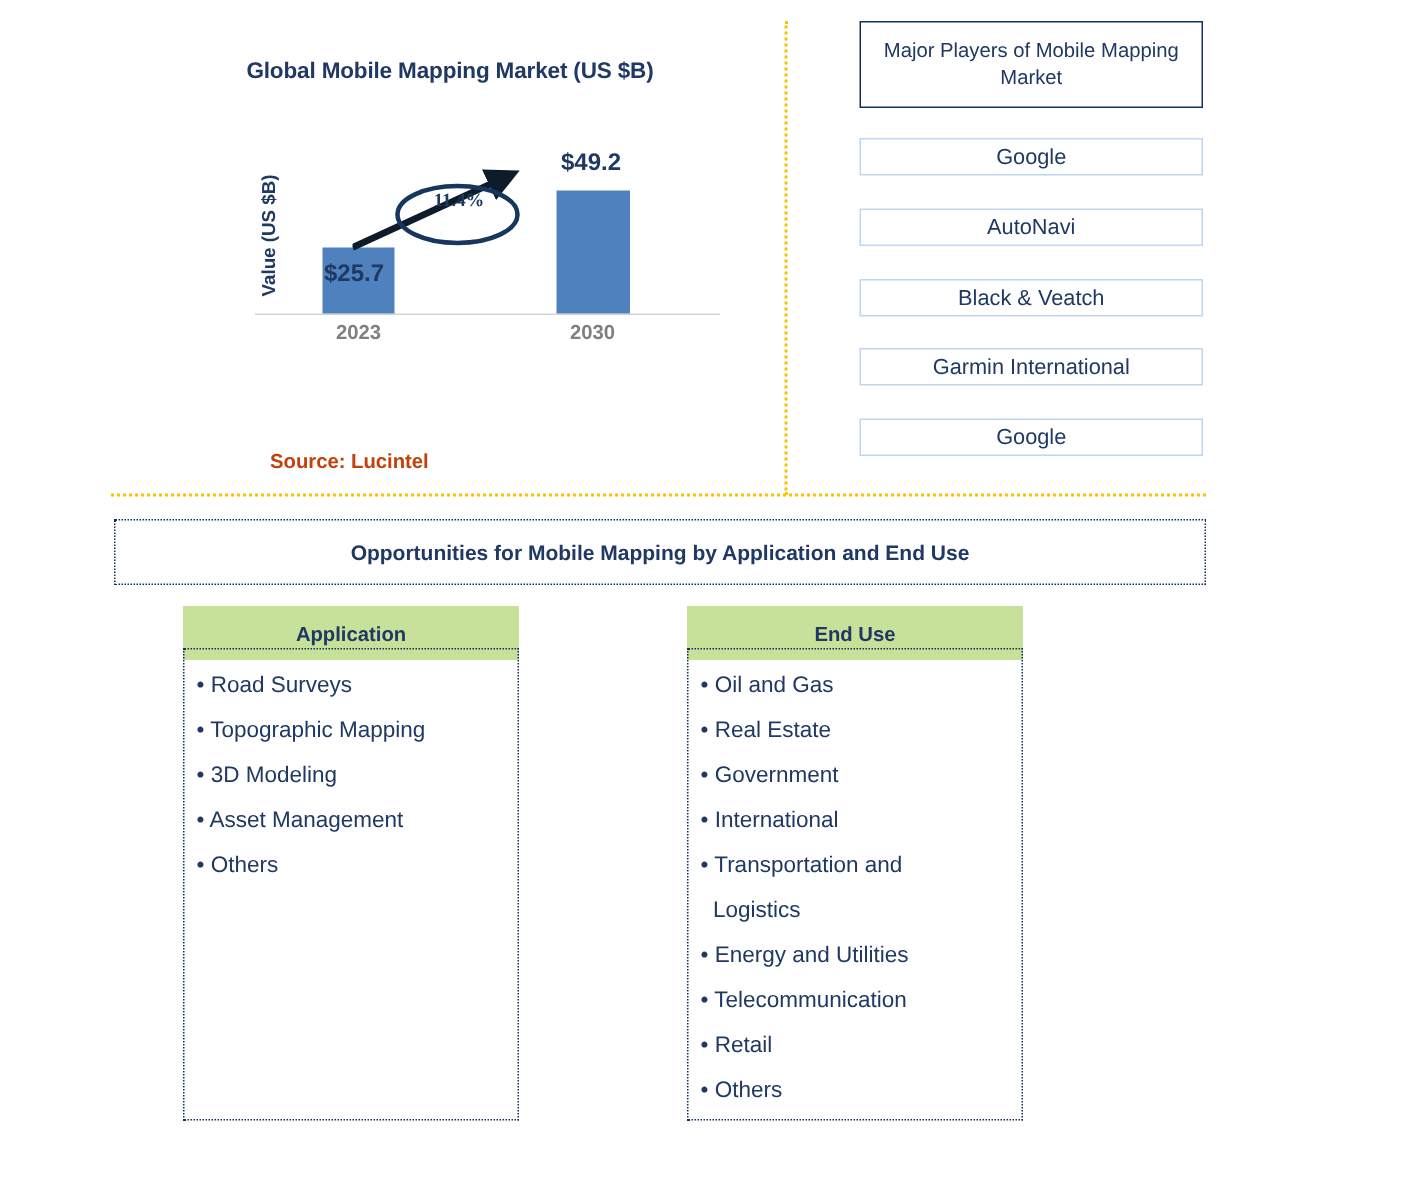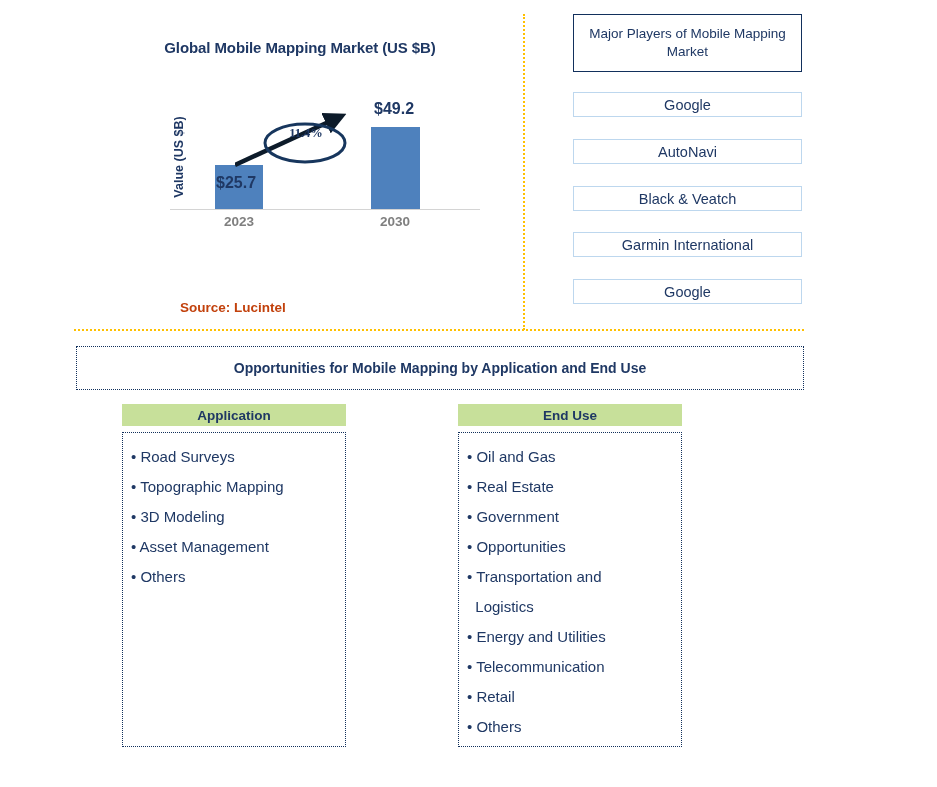--- a/index.html
+++ b/index.html
@@ -136,21 +136,21 @@
     align-items: center;
     justify-content: center;
     font-size: 14px;
     font-weight: bold;
     color: #1F3864;
     box-sizing: border-box;
   }
 
   
   .cat-header {
-    height: 22px;
+    height: 36px;
     background: #C7E09A;
     display: flex;
     align-items: center;
     justify-content: center;
     font-size: 13.5px;
     font-weight: bold;
     color: #1F3864;
     box-sizing: border-box;
   }
   .cat-list {
@@ -222,20 +222,20 @@
   <div class="cat-item">• 3D Modeling</div>
   <div class="cat-item">• Asset Management</div>
   <div class="cat-item">• Others</div>
 </div>
 
 <div class="abs cat-header" id="end-header">End Use</div>
 <div class="abs cat-list" id="end-list">
   <div class="cat-item">• Oil and Gas</div>
   <div class="cat-item">• Real Estate</div>
   <div class="cat-item">• Government</div>
-  <div class="cat-item">• Opportunities</div>
+  <div class="cat-item">• International</div>
   <div class="cat-item">• Transportation and
   Logistics</div>
   <div class="cat-item">• Energy and Utilities</div>
   <div class="cat-item">• Telecommunication</div>
   <div class="cat-item">• Retail</div>
   <div class="cat-item">• Others</div>
 </div>
 
 </body></html>

